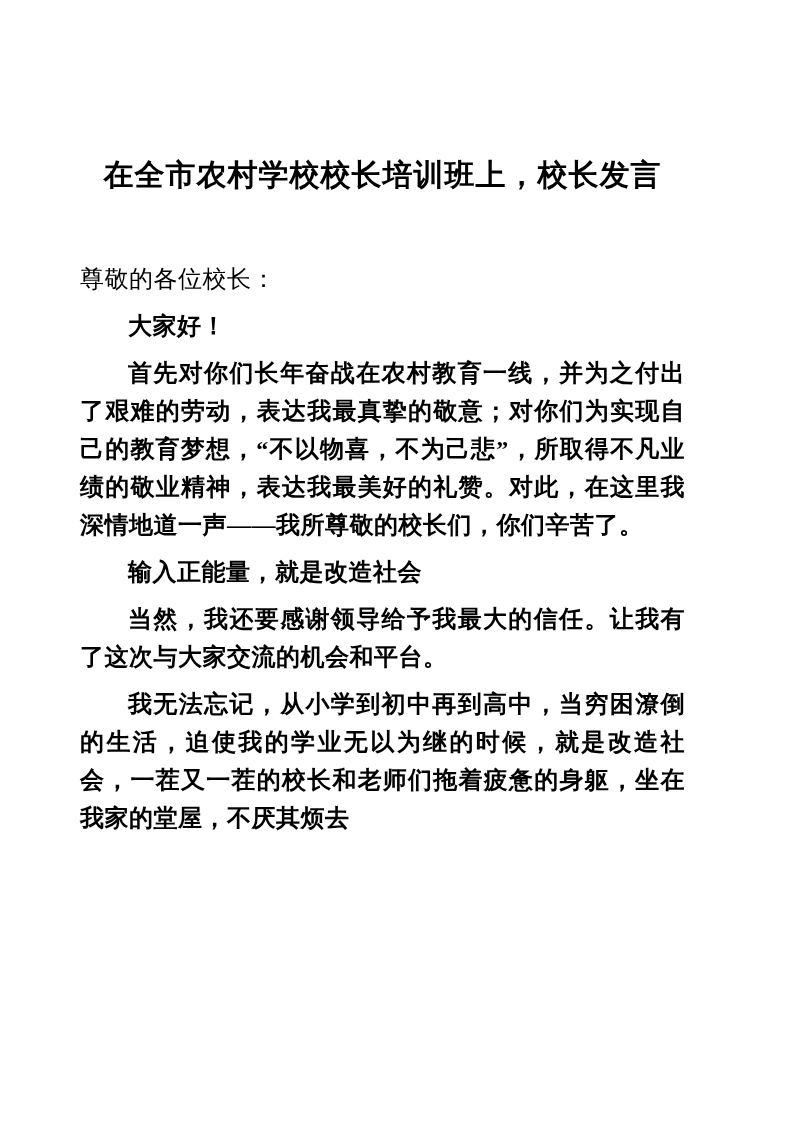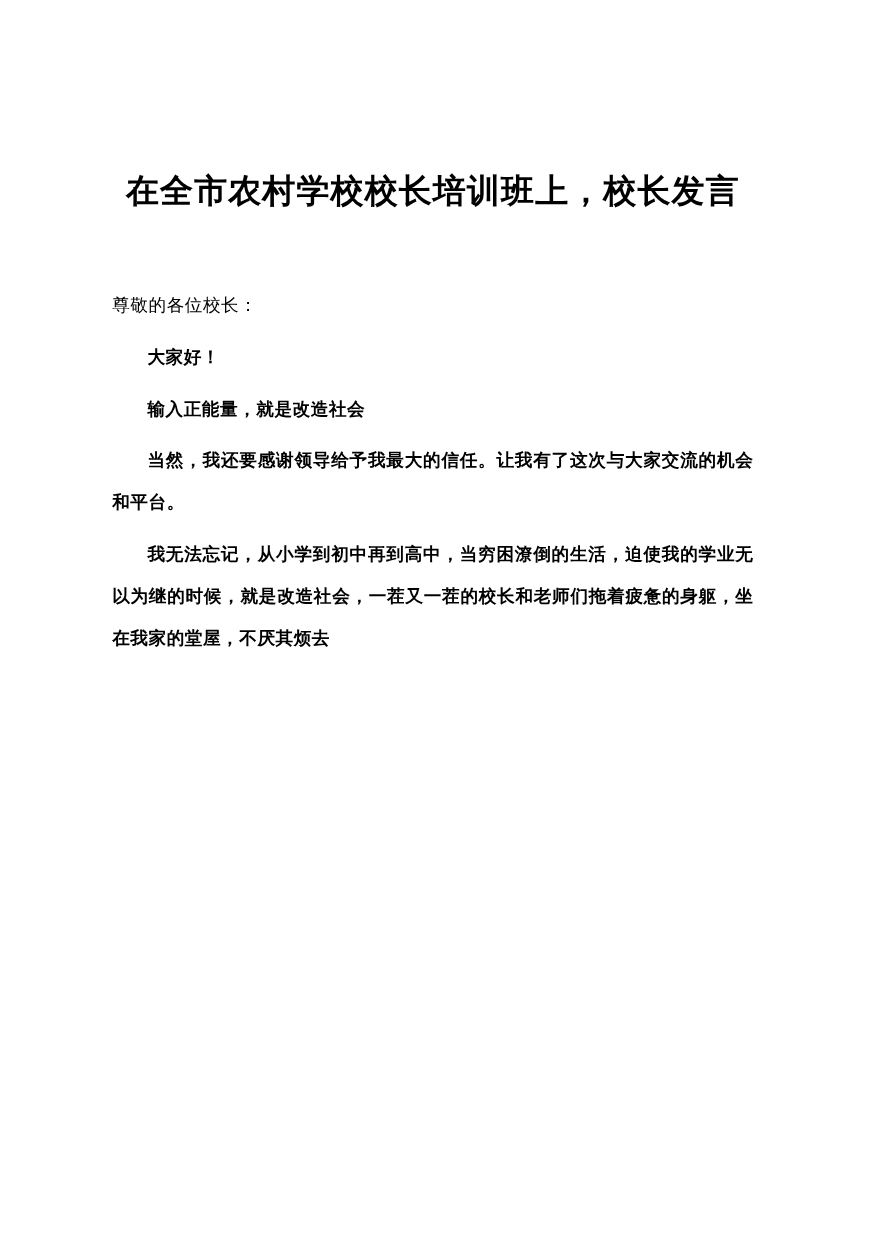--- a/index.html
+++ b/index.html
@@ -13,49 +13,50 @@
     font-family: "Liberation Serif", "DejaVu Serif", serif;
     color: #000000;
     overflow: hidden;
   }
   .page {
     position: relative;
     width: 793px;
     height: 1122px;
     box-sizing: border-box;
     background: #ffffff;
-    padding: 152px 108px 0 102px;
+    padding: 152px 108px 0 80px;
   }
   .doc-title {
     font-size: 30px;
     line-height: 46px;
     font-weight: bold;
     text-align: center;
     margin: 0 0 62px 0;
     letter-spacing: 1px;
   }
   .doc-body p {
-    font-size: 16px;
+    font-size: 24px;
     line-height: 38px;
     margin: 0 0 9px 0;
     text-align: justify;
     letter-spacing: 0.5px;
   }
   .doc-body p.indent {
     text-indent: 2em;
     font-weight: bold;
   }
 </style>
 </head>
 <body>
 
 <div class="page">
   <h1 class="doc-title">
     <span>在全市农村学校校长培训班上，校长发言</span><br>
   </h1>
   <div class="doc-body" id="doc-body">
       <p>尊敬的各位校长：</p>
       <p class="indent">大家好！</p>
+      <p class="indent">首先对你们长年奋战在农村教育一线，并为之付出了艰难的劳动，表达我最真挚的敬意；对你们为实现自己的教育梦想，“不以物喜，不为己悲”，所取得不凡业绩的敬业精神，表达我最美好的礼赞。对此，在这里我深情地道一声——我所尊敬的校长们，你们辛苦了。</p>
       <p class="indent">输入正能量，就是改造社会</p>
       <p class="indent">当然，我还要感谢领导给予我最大的信任。让我有了这次与大家交流的机会和平台。</p>
       <p class="indent">我无法忘记，从小学到初中再到高中，当穷困潦倒的生活，迫使我的学业无以为继的时候，就是改造社会，一茬又一茬的校长和老师们拖着疲惫的身躯，坐在我家的堂屋，不厌其烦去</p>
     </div>
 </div>
 
 </body></html>

